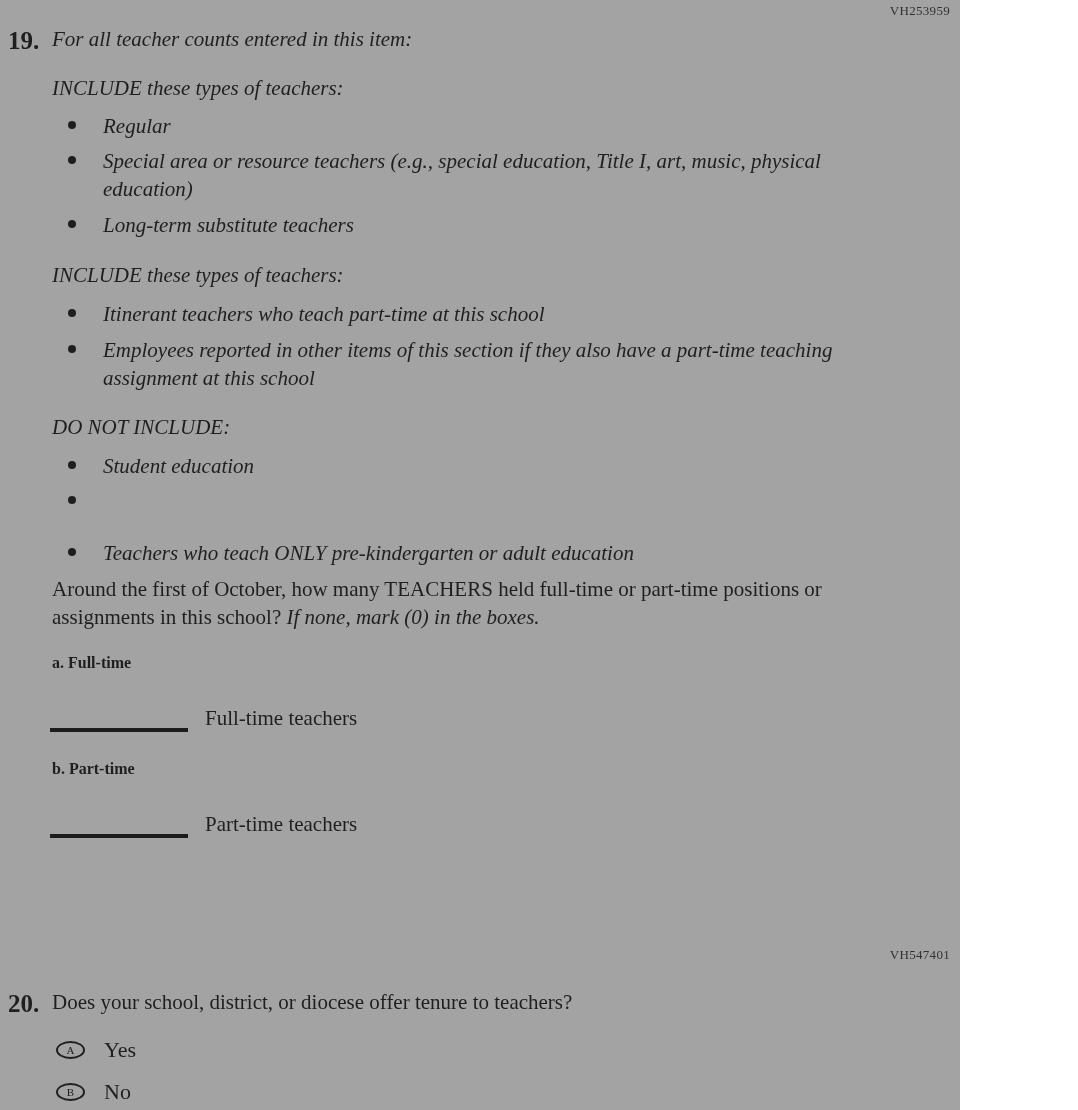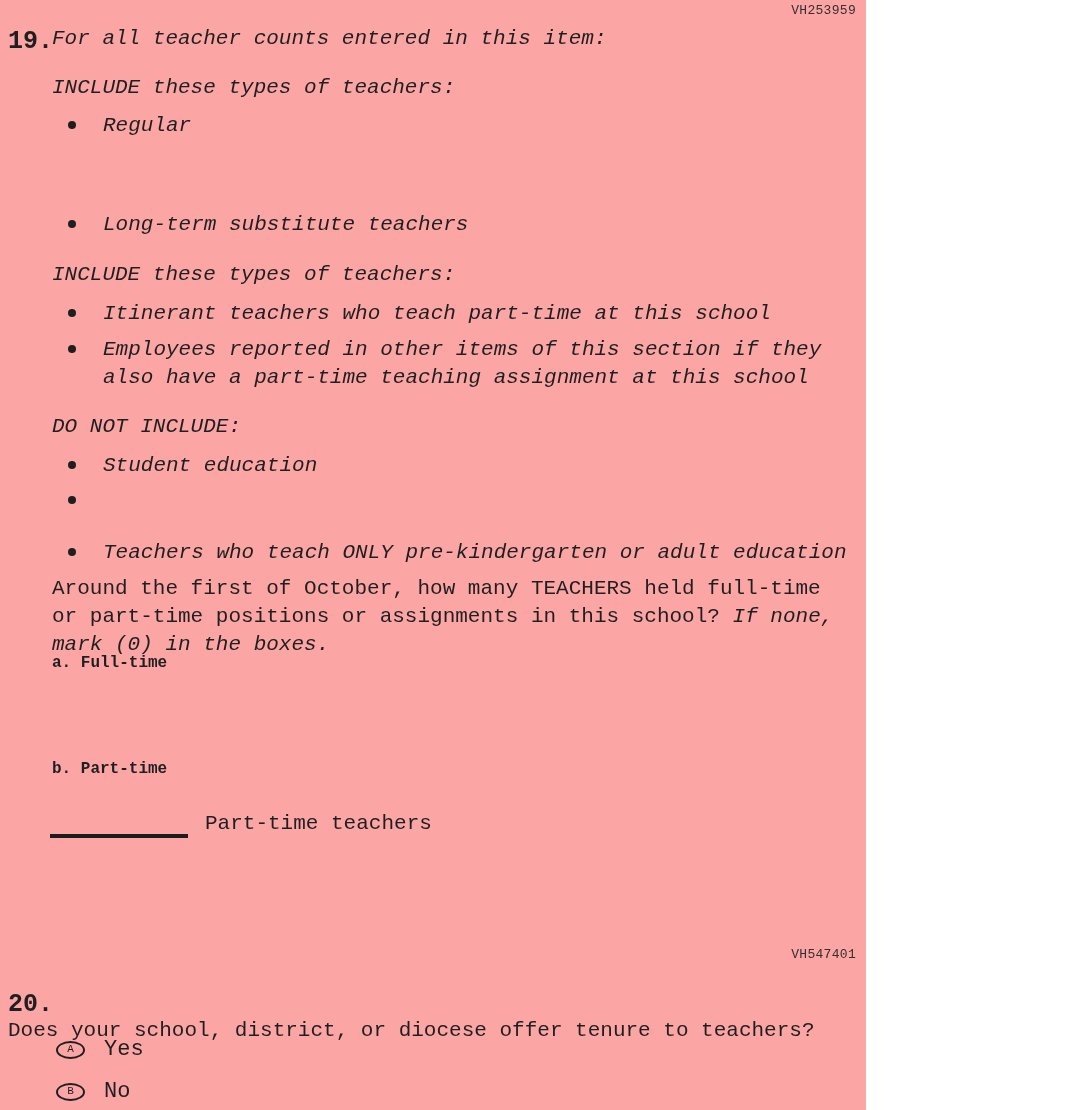--- a/index.html
+++ b/index.html
@@ -2,24 +2,24 @@
 <html><head>
 <meta charset="utf-8">
 <style>
   html, body {
     margin: 0;
     padding: 0;
     background: #ffffff;
   }
   .page {
     position: relative;
-    width: 866px;
+    width: 960px;
     height: 1110px;
-    background: #fca5a5;
-    font-family: Liberation Mono, monospace;
+    background: #a3a3a3;
+    font-family: Liberation Serif, serif;
     color: #1f1f1f;
     overflow: hidden;
   }
   .abs { position: absolute; }
   .code {
     font-size: 13px;
     letter-spacing: 0.3px;
     color: #35302e;
   }
   .code1 { top: 3px; right: 10px; }
@@ -134,20 +134,24 @@
   <div class="abs qrow" style="top:27px;">
     <span class="qnum">19.</span><span class="qtext italic">For all teacher counts entered in this item:</span>
   </div>
 
   <div class="abs sec-heading" style="top:76px;">INCLUDE these types of teachers:</div>
 
   <div class="abs bullet-item" style="top:112px;">
     <span class="dot"></span>
     <span class="text">Regular</span>
   </div>
+  <div class="abs bullet-item wrap-760" style="top:147px;">
+    <span class="dot"></span>
+    <span class="text">Special area or resource teachers (e.g., special education, Title I, art, music, physical education)</span>
+  </div>
   <div class="abs bullet-item" style="top:211px;">
     <span class="dot"></span>
     <span class="text">Long-term substitute teachers</span>
   </div>
 
   <div class="abs sec-heading" style="top:263px;">INCLUDE these types of teachers:</div>
 
   <div class="abs bullet-item" style="top:300px;">
     <span class="dot"></span>
     <span class="text">Itinerant teachers who teach part-time at this school</span>
@@ -171,20 +175,24 @@
     <span class="text">Teachers who teach ONLY pre-kindergarten or adult education</span>
   </div>
 
   <div class="abs para" style="top:575px;">
     <span class="main-q">Around the first of October, how many TEACHERS held full-time or part-time positions or assignments in this school?</span>
     <span class="italic">If none, mark (0) in the boxes.</span>
   </div>
 
   <div class="abs sub-label" style="top:654px;">a. Full-time</div>
 
+  <div class="abs answer-row" style="top:702px;">
+    <div class="blank-line"></div>
+    <span class="answer-label">Full-time teachers</span>
+  </div>
 
   <div class="abs sub-label" style="top:760px;">b. Part-time</div>
 
   <div class="abs answer-row" style="top:808px;">
     <div class="blank-line"></div>
     <span class="answer-label">Part-time teachers</span>
   </div>
 
   <span class="abs code code2">VH547401</span>
 

